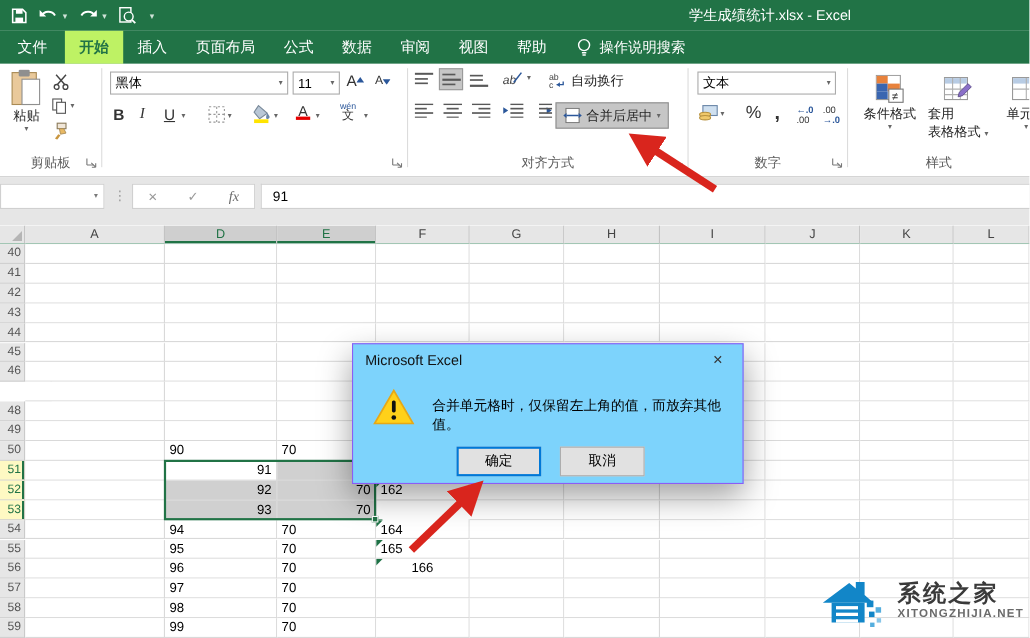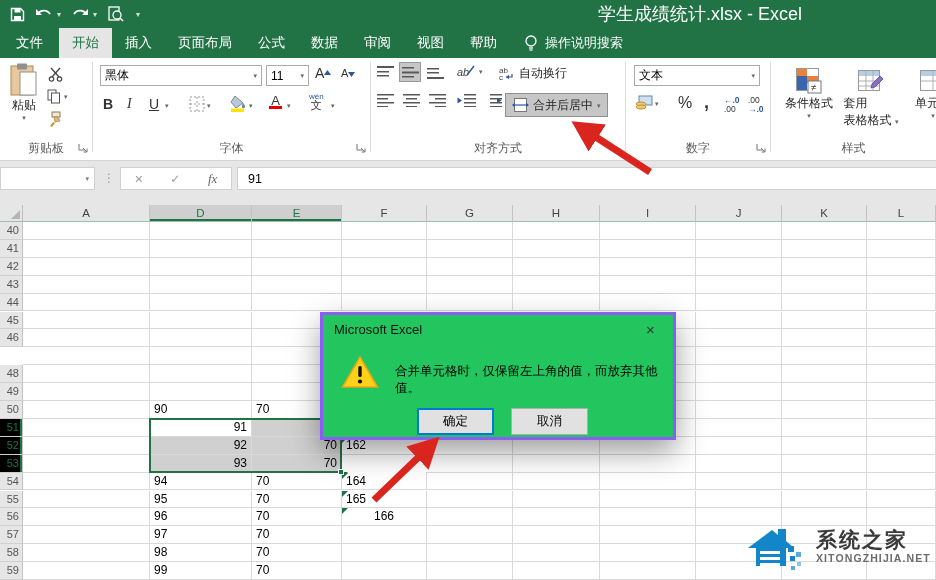--- a/index.html
+++ b/index.html
@@ -5,27 +5,27 @@
   * { margin:0; padding:0; box-sizing:border-box; }
   html,body { width:936px; height:580px; overflow:hidden; }
   body { font-family:"Liberation Sans","DejaVu Sans",sans-serif; font-size:12px; position:relative; background:#fff; }
   .abs { position:absolute; }
 
   
   .titlebar { position:absolute; left:0; top:0; width:936px; height:28px; background:#217346; display:flex; align-items:center; }
   .qat { display:flex; align-items:center; gap:10px; padding-left:10px; color:#fff; }
   .qat svg { display:block; }
   .qat .caret { font-size:8px; color:#cfe3d8; margin-left:-6px; }
-  .win-title { position:absolute; left:560px; top:0; width:280px; height:28px; line-height:28px; text-align:center; color:#fff; font-size:18px; white-space:nowrap; }
+  .win-title { position:absolute; left:560px; top:0; width:280px; height:28px; line-height:28px; text-align:center; color:#fff; font-size:13px; white-space:nowrap; }
 
   
   .tabrow { position:absolute; left:0; top:28px; width:936px; height:30px; background:#217346; display:flex; align-items:stretch; }
   .tab { color:#fff; font-size:13.5px; line-height:30px; padding:0 13px; cursor:default; }
   .tab.file { padding:0 16px; }
-  .tab.active { background:#e5e5e5; color:#217346; }
+  .tab.active { background:#bef264; color:#217346;font-weight:bold; }
   .tellme { display:flex; align-items:center; color:#fff; font-size:13px; margin-left:14px; gap:7px; }
 
   
   .ribbon { position:absolute; left:0; top:58px; width:936px; height:103px; background:#fff; border-bottom:1px solid #d5d5d5; overflow:hidden; }
   .vsep { position:absolute; top:4px; bottom:8px; width:1px; background:#dcdcdc; }
   .grp { position:absolute; top:0; height:100%; }
   .grp-label { position:absolute; bottom:3px; left:0; right:0; text-align:center; font-size:12px; color:#5c5c5c; }
   .launcher { position:absolute; bottom:6px; right:3px; width:11px; height:11px; }
   .caret-s { font-size:7px; color:#666; line-height:1; }
   .combo { position:absolute; background:#fff; border:1px solid #ababab; height:21px; display:flex; align-items:center; padding:0 4px; font-size:12px; color:#000; }
@@ -50,29 +50,29 @@
   .fxbox .fx { font-style:italic; font-family:"Liberation Serif","DejaVu Serif",serif; color:#6a6a6a; font-size:13px; }
   .finput { position:absolute; left:237px; top:6px; right:0; height:23px; background:#fff; border:1px solid #d0d0d0; border-right:none; display:flex; align-items:center; padding-left:10px; font-size:12.5px; color:#000; }
 
   
   .sheet { position:absolute; left:0; top:205px; width:936px; height:375px; background:#fff; overflow:hidden; }
   .corner { position:absolute; left:0; top:0; width:23px; height:17px; background:#e6e6e6; border-right:1px solid #bdbdbd; border-bottom:1px solid #9bc2ae; }
   .corner:after { content:""; position:absolute; right:2px; bottom:2px; border-left:9px solid transparent; border-bottom:9px solid #b5b5b5; }
   .col-hdr { position:absolute; top:0; height:17px; background:#e6e6e6; border-right:1px solid #c3c3c3; text-align:center; font-size:11.5px; color:#444; line-height:17px; border-bottom:1px solid #9bc2ae; }
   .col-hdr.sel { background:#cfcfcf; color:#217346; box-shadow:inset 0 -2px 0 #217346; }
   .row-hdr { position:absolute; left:0; width:23px; background:#e6e6e6; border-right:1px solid #c3c3c3; border-bottom:1px solid #d0d0d0; font-size:11px; color:#555; text-align:right; padding-right:3px; }
-  .row-hdr.sel { background:#000000; color:#217346; box-shadow:inset -2px 0 0 #217346; }
+  .row-hdr.sel { background:#fef9c3; color:#217346; box-shadow:inset -2px 0 0 #217346; }
   .cell { position:absolute; background:#fff; border-right:1px solid #d9d9d9; border-bottom:1px solid #d9d9d9; font-size:12px; color:#000; padding:0 4px; overflow:hidden; white-space:nowrap; }
   .cell.fill { background:#d0d0d0; }
   .tri { position:absolute; left:0; top:0; width:0; height:0; border-top:6px solid #1e7145; border-right:6px solid transparent; }
   .sel-box { position:absolute; border:2px solid #217346; pointer-events:none; }
   .fill-handle { position:absolute; width:6px; height:6px; background:#217346; border:1px solid #fff; pointer-events:none; }
 
   
-  .dialog { position:absolute; left:320px; top:312px; width:356px; height:128px; background:#22c55e; border:3px solid #8b5cf6; box-shadow:0 12px 28px rgba(0,0,0,.38); z-index:20; }
+  .dialog { position:absolute; left:320px; top:312px; width:356px; height:128px; background:#7dd3fc; border:1px solid #8b5cf6; box-shadow:0 12px 28px rgba(0,0,0,.38); z-index:20; }
   .dlg-title { position:absolute; left:0; top:0; right:0; height:29px; display:flex; align-items:center; padding-left:11px; font-size:13px; color:#111; }
   .dlg-close { position:absolute; right:0; top:0; width:45px; height:29px; display:flex; align-items:center; justify-content:center; font-size:15px; color:#333; }
   .dlg-msg { position:absolute; left:72px; top:48px; right:10px; font-size:12.5px; color:#000; }
   .dlg-btn { position:absolute; top:93px; width:77px; height:27px; background:#e1e1e1; border:1px solid #adadad; font-size:12.5px; color:#000; display:flex; align-items:center; justify-content:center; }
   .dlg-btn.ok { left:94px; border:2px solid #0078d7; }
   .dlg-btn.cancel { left:188px; }
 
   
   .arrows { position:absolute; left:0; top:0; z-index:30; pointer-events:none; }
   .watermark { position:absolute; left:746px; top:514px; width:190px; height:64px; z-index:40; display:flex; align-items:center; gap:8px; }
@@ -220,21 +220,20 @@
     <span class="btn-sm" style="left:176px;top:36px;flex-direction:column">
         <span style="font-size:13px;color:#333;line-height:13px">A</span>
         <span class="ulred" style="background:#e60000"></span>
       </span>
     <span class="btn-sm caret-s" style="left:194px;top:44px">▾</span>
     <span class="btn-sm" style="left:216px;top:35px;flex-direction:column;line-height:8px">
         <span style="font-size:8px;color:#2b579a">wén</span>
         <span style="font-size:11px;color:#333">文</span>
       </span>
     <span class="btn-sm caret-s" style="left:238px;top:44px">▾</span>
-    <div class="grp-label">字体</div>
     <span class="launcher"><svg width="11" height="11" viewBox="0 0 11 11">
           <path d="M1 1v6M1 7h6" stroke="#777" fill="none"></path>
           <path d="M5 5l4 4M9 9v-3.5M9 9h-3.5" stroke="#777" fill="none"></path>
         </svg></span>
   </div>
 
   <div class="grp" style="left:371px;width:254px">
     <span class="btn-sm" style="left:6px;top:8px">
         <svg class="lines-icon" width="17" height="13">
           <rect x="0" y="0" width="17" height="2"></rect>

